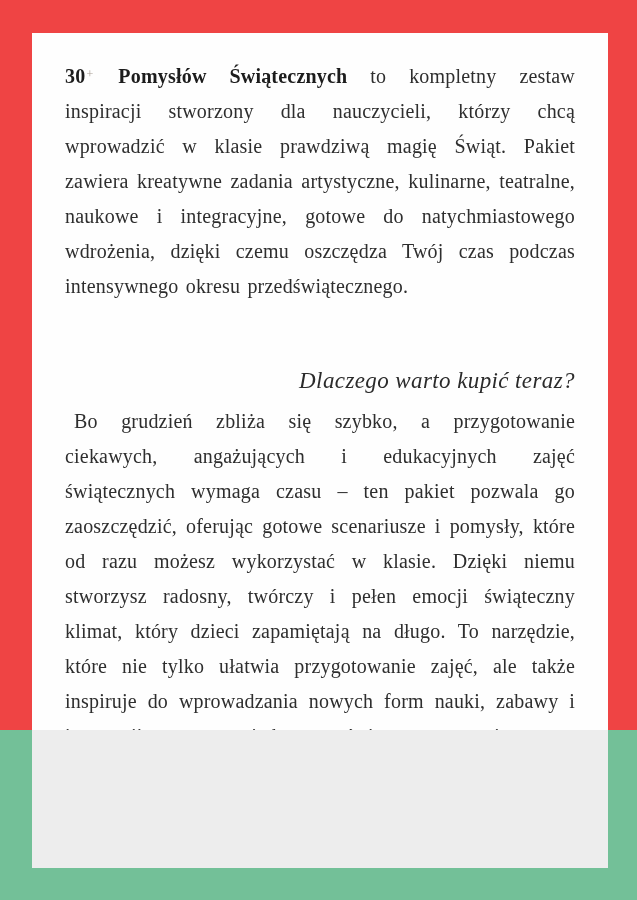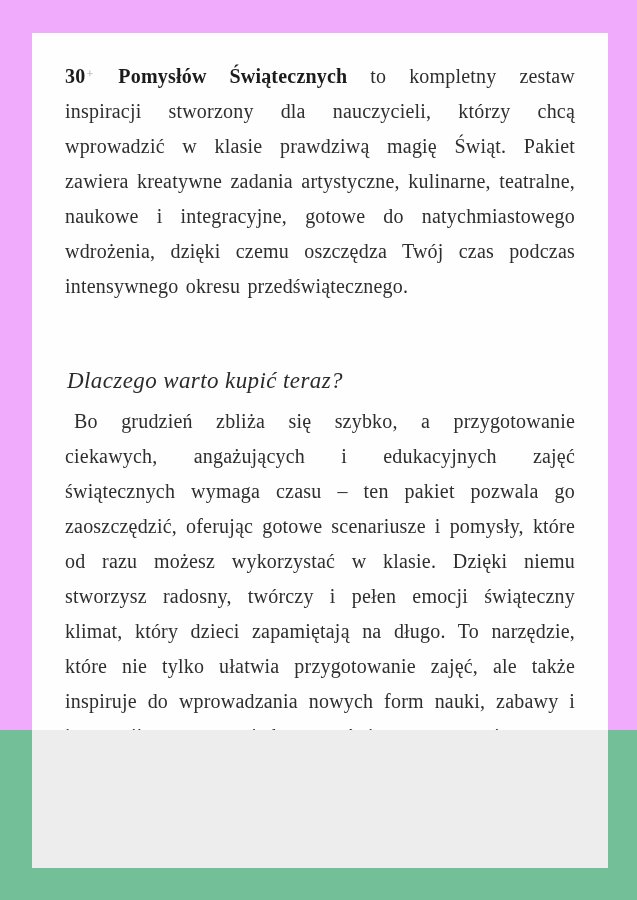--- a/index.html
+++ b/index.html
@@ -13,21 +13,21 @@
   .screen {
     position: relative;
     width: 637px;
     height: 900px;
   }
   
   .page-current {
     position: relative;
     width: 637px;
     height: 730px;
-    background: #f0abfc;
+    background: #ef4444;
   }
   .card {
     position: absolute;
     left: 32px;
     top: 33px;
     width: 576px;
     height: 697px;
     background: #fefefe;
     box-sizing: border-box;
     padding: 24px 33px 0 33px;
@@ -69,20 +69,21 @@
     margin: 0 2px 0 1px;
   }
   .heading {
     margin: 62px 0 8px 2px;
     font-style: italic;
     font-weight: 400;
     font-size: 23px;
     line-height: 30px;
     color: #2b2b2b;
     letter-spacing: 0.4px;
+    text-align: right;
   }
   .body2 {
     text-indent: 9px;
   }
 </style>
 </head>
 <body>
 
 <div class="screen">
 

